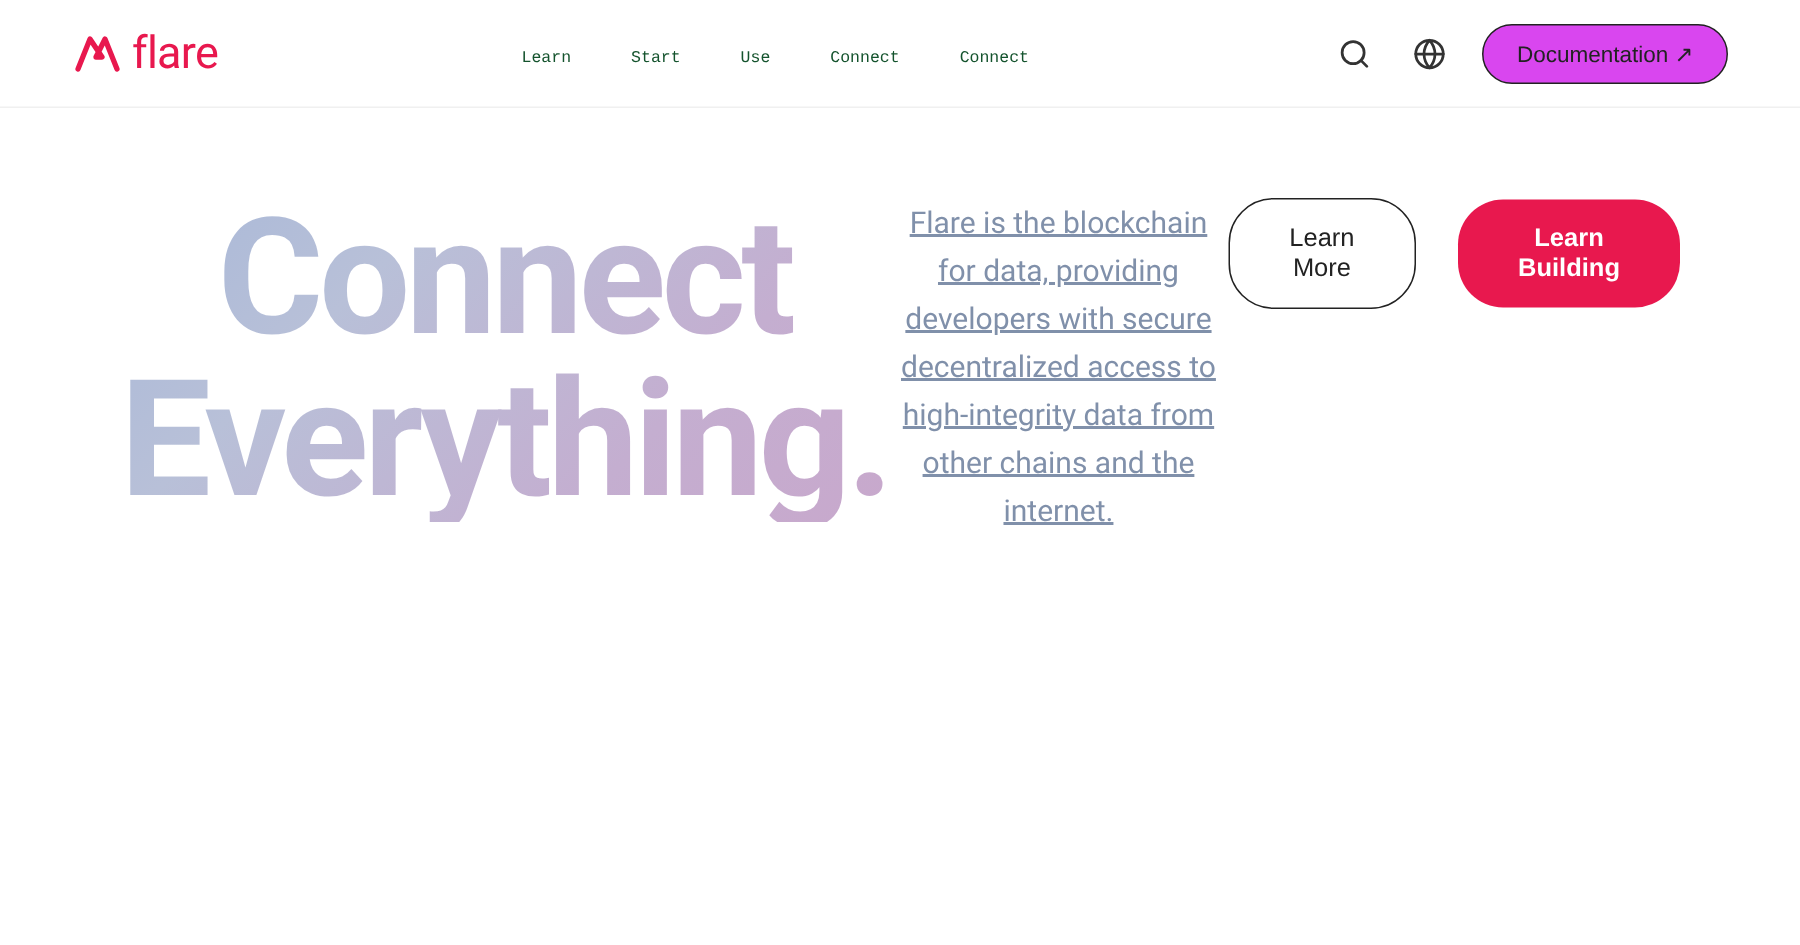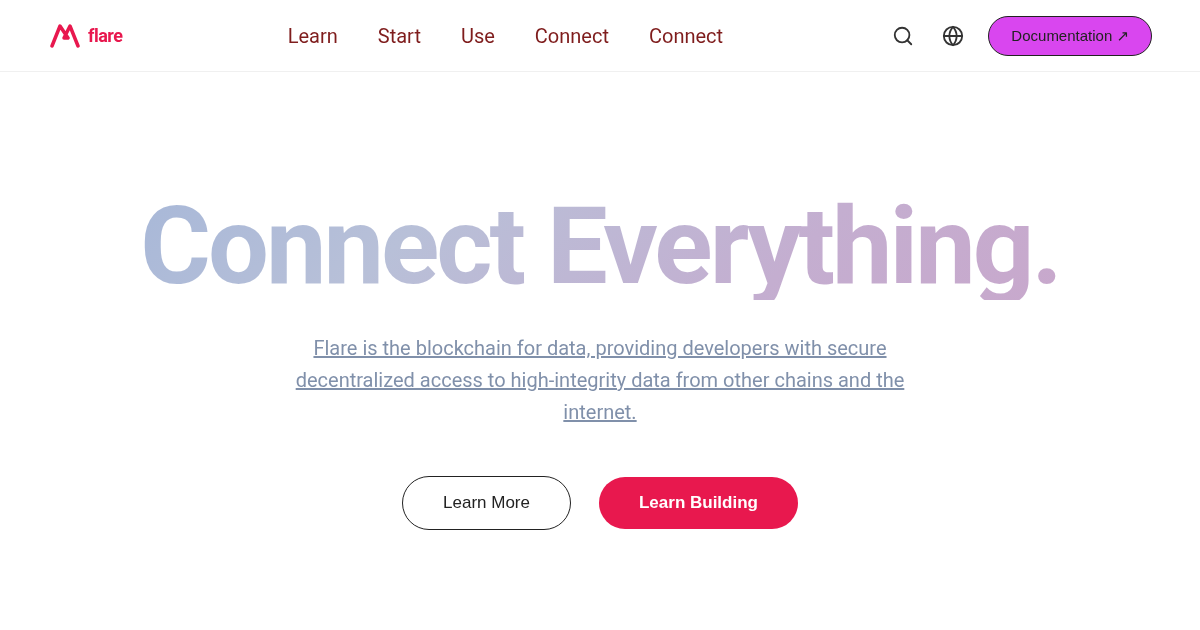--- a/index.html
+++ b/index.html
@@ -32,38 +32,39 @@
       gap: 8px;
       text-decoration: none;
     }
 
     .logo-icon {
       width: 32px;
       height: 28px;
     }
 
     .logo-text {
-      font-size: 18px;
-      font-weight: 700;
+      font-size: 30px;
+      font-weight: 400;
       color: #e8184e;
       letter-spacing: -0.5px;
     }
 
     .nav-links {
       display: flex;
       align-items: center;
       gap: 40px;
       list-style: none;
     }
 
     .nav-links a {
-      font-size: 20px;
-      color: #7f1d1d;
+      font-size: 11px;
+      color: #14532d;
       text-decoration: none;
       font-weight: 400;
+      font-family: Liberation Mono, monospace;
     }
 
     .nav-right {
       display: flex;
       align-items: center;
       gap: 20px;
     }
 
     .nav-icon-btn {
       background: none;
@@ -87,22 +88,22 @@
       color: #222;
       display: flex;
       align-items: center;
       gap: 6px;
       white-space: nowrap;
     }
 
     
     .hero {
       display: flex;
-      flex-direction: column;
-      align-items: center;
+      flex-direction: row;
+      align-items: flex-start;
       justify-content: center;
       padding: 60px 80px 40px;
       text-align: center;
       height: calc(630px - 72px);
     }
 
     .hero-title {
       font-size: 108px;
       font-weight: 700;
       line-height: 1.0;

